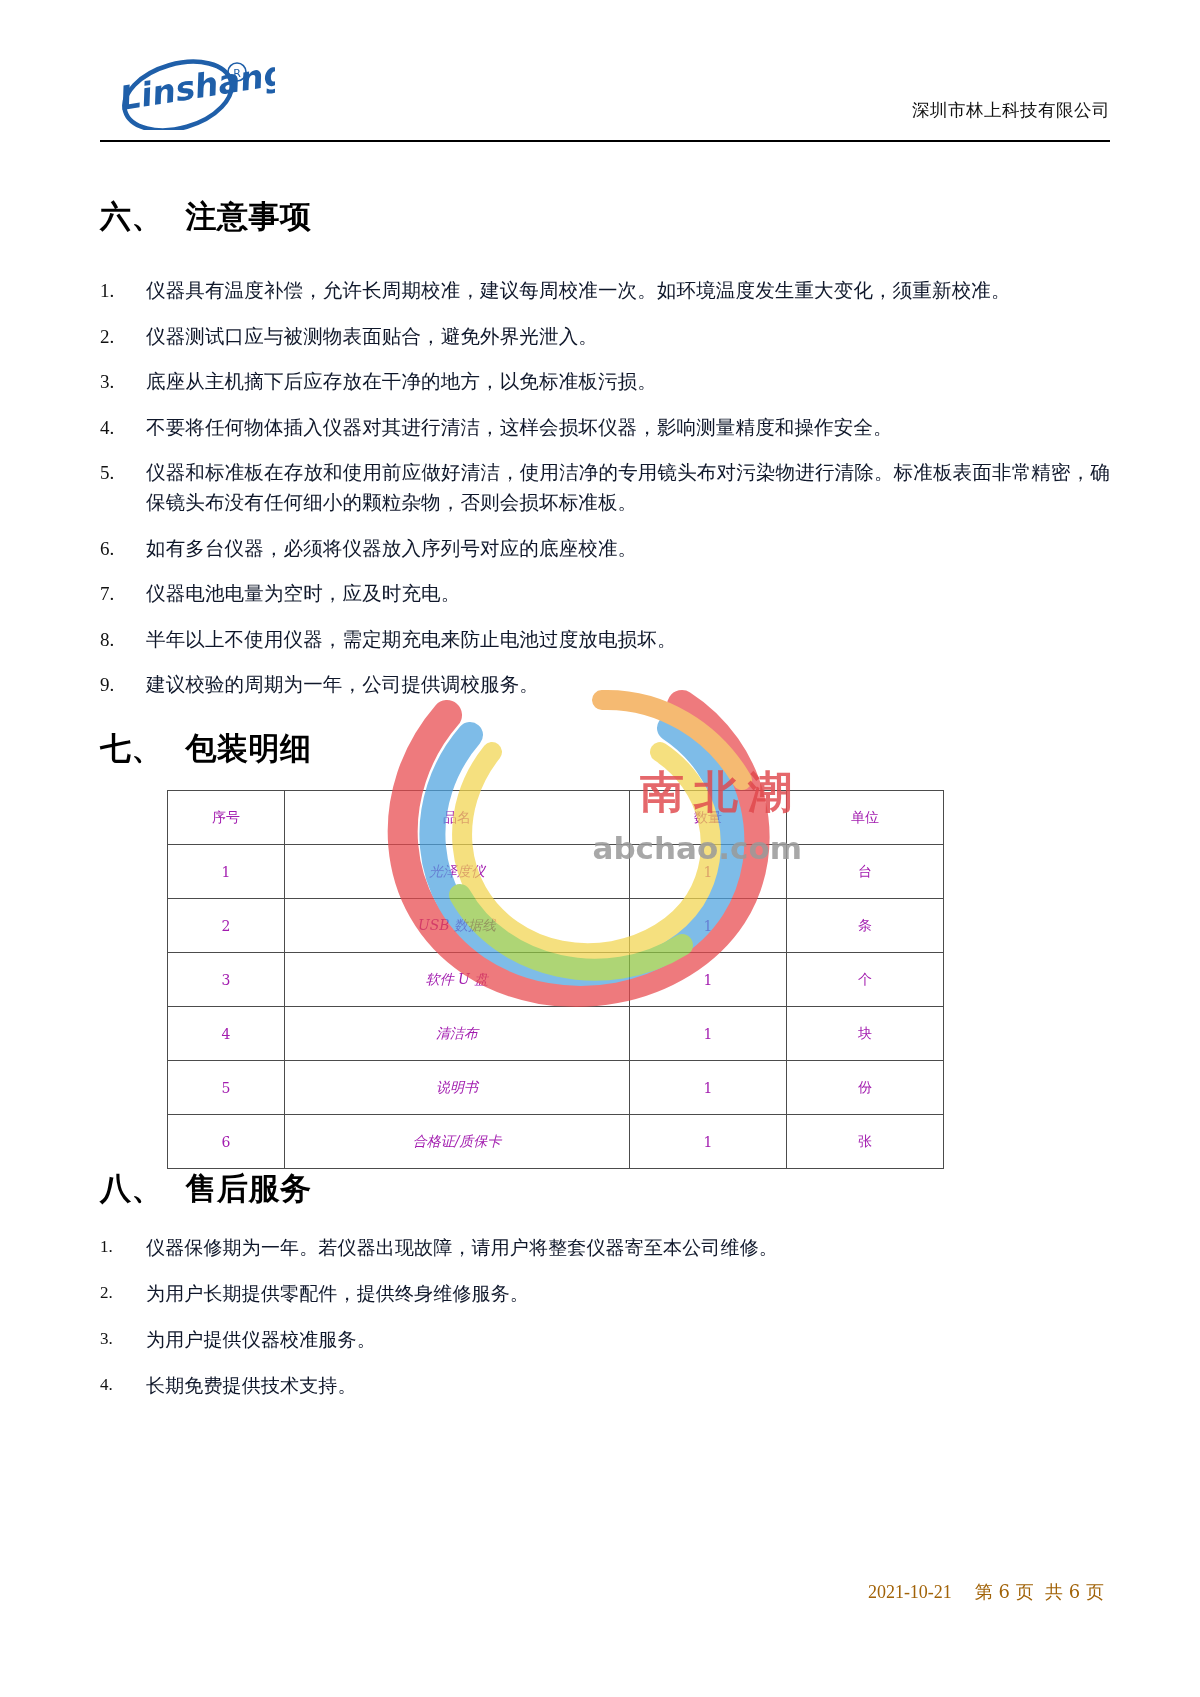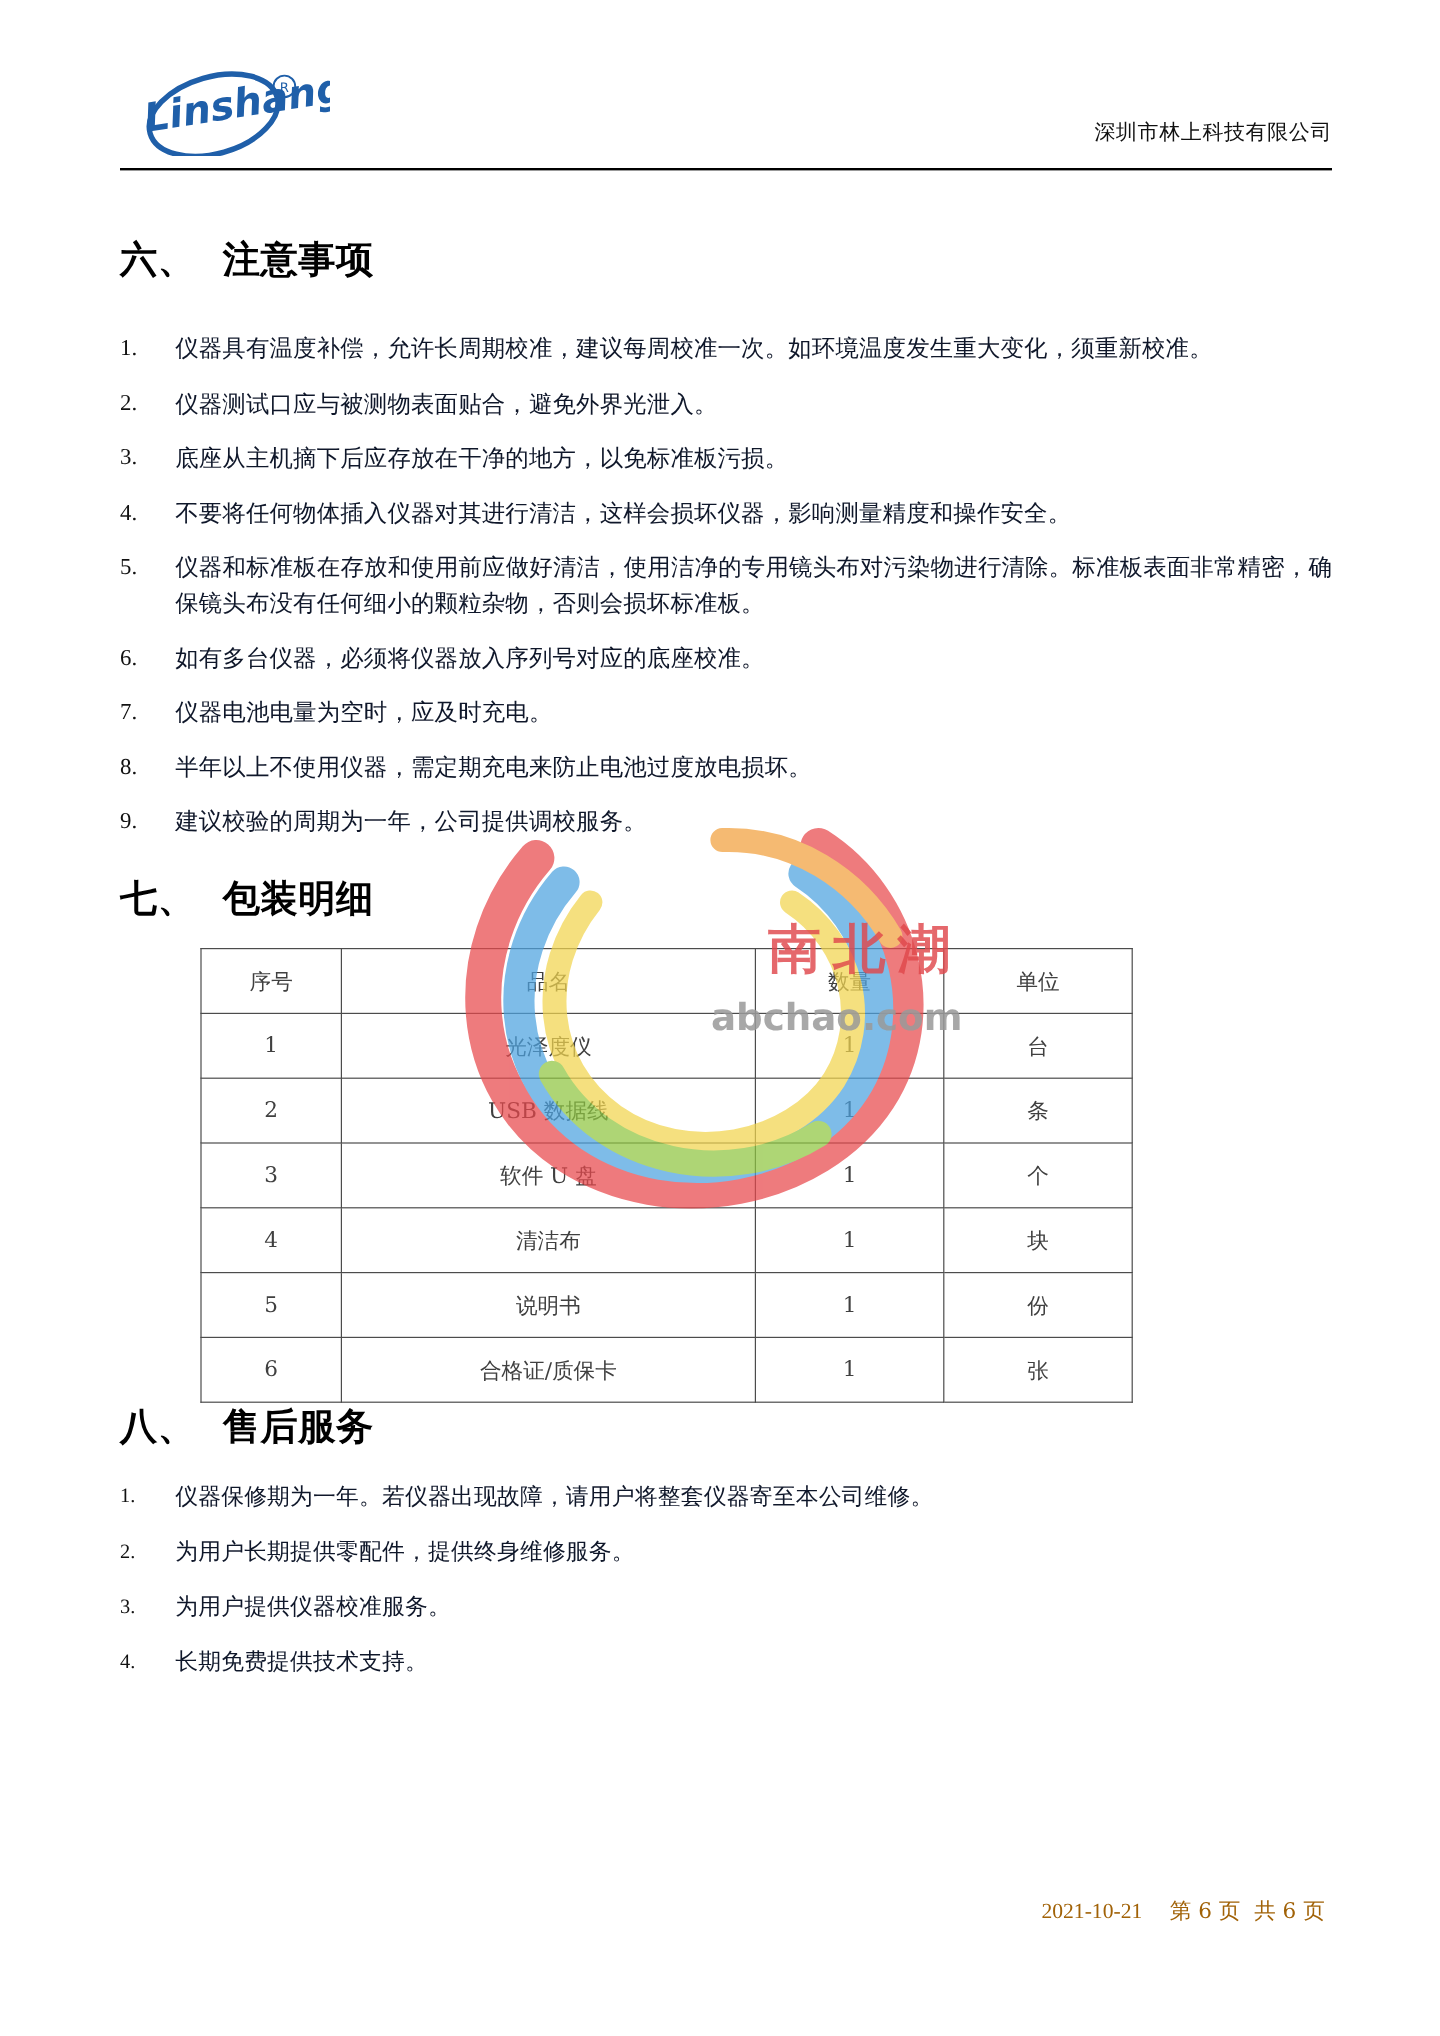--- a/index.html
+++ b/index.html
@@ -115,32 +115,32 @@
     top: 790px;
     width: 776px;
     border-collapse: collapse;
     table-layout: fixed;
   }
   .pack-table td, .pack-table th {
     border: 1.2px solid #4c4c4c;
     height: 51px;
     text-align: center;
     vertical-align: middle;
-    font-size: 18px;
+    font-size: 14px;
     font-weight: normal;
     font-family: "DejaVu Serif", "Liberation Serif", serif;
-    color: #404040;
+    color: #a21caf;
     background: transparent;
   }
   .col-no    { width: 117px; }
   .col-name  { width: 345px; }
   .col-qty   { width: 157px; }
   .col-unit  { width: 157px; }
   .num-cell  { font-family: "Liberation Sans", sans-serif; font-size: 18px; }
-  .mixed     { font-family: "DejaVu Serif", serif; }
+  .mixed     { font-family: "DejaVu Serif", serif; font-style: italic; }
 
   
   .watermark {
     position: absolute;
     left: 352px;
     top: 640px;
     width: 450px;
     height: 385px;
     pointer-events: none;
     z-index: 5;

